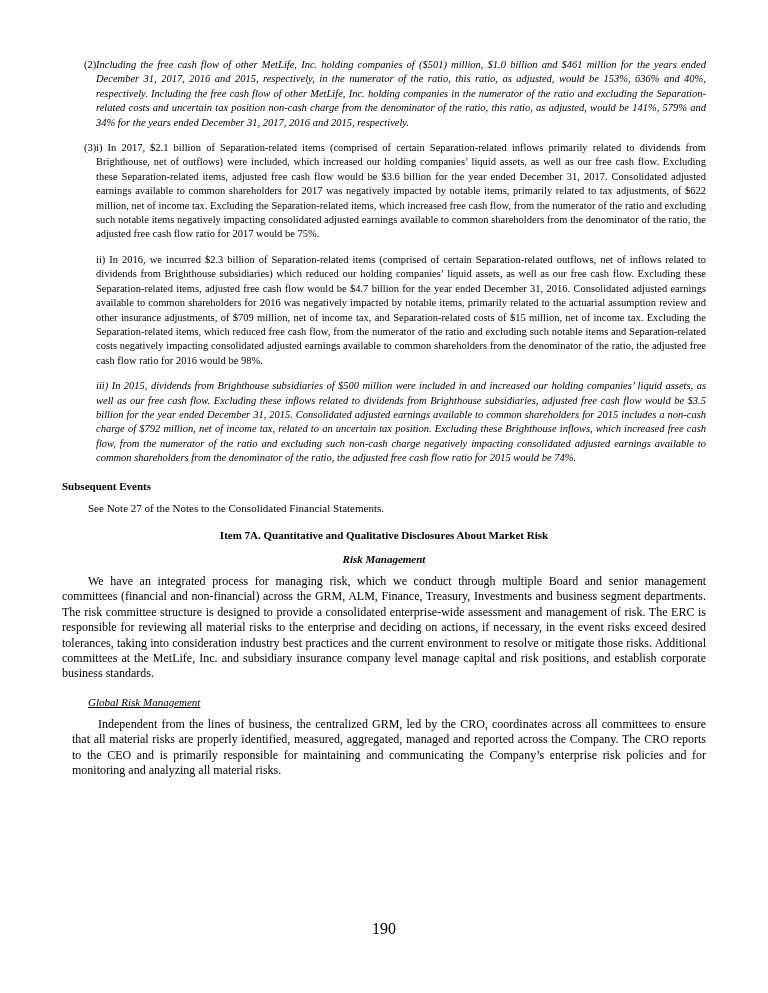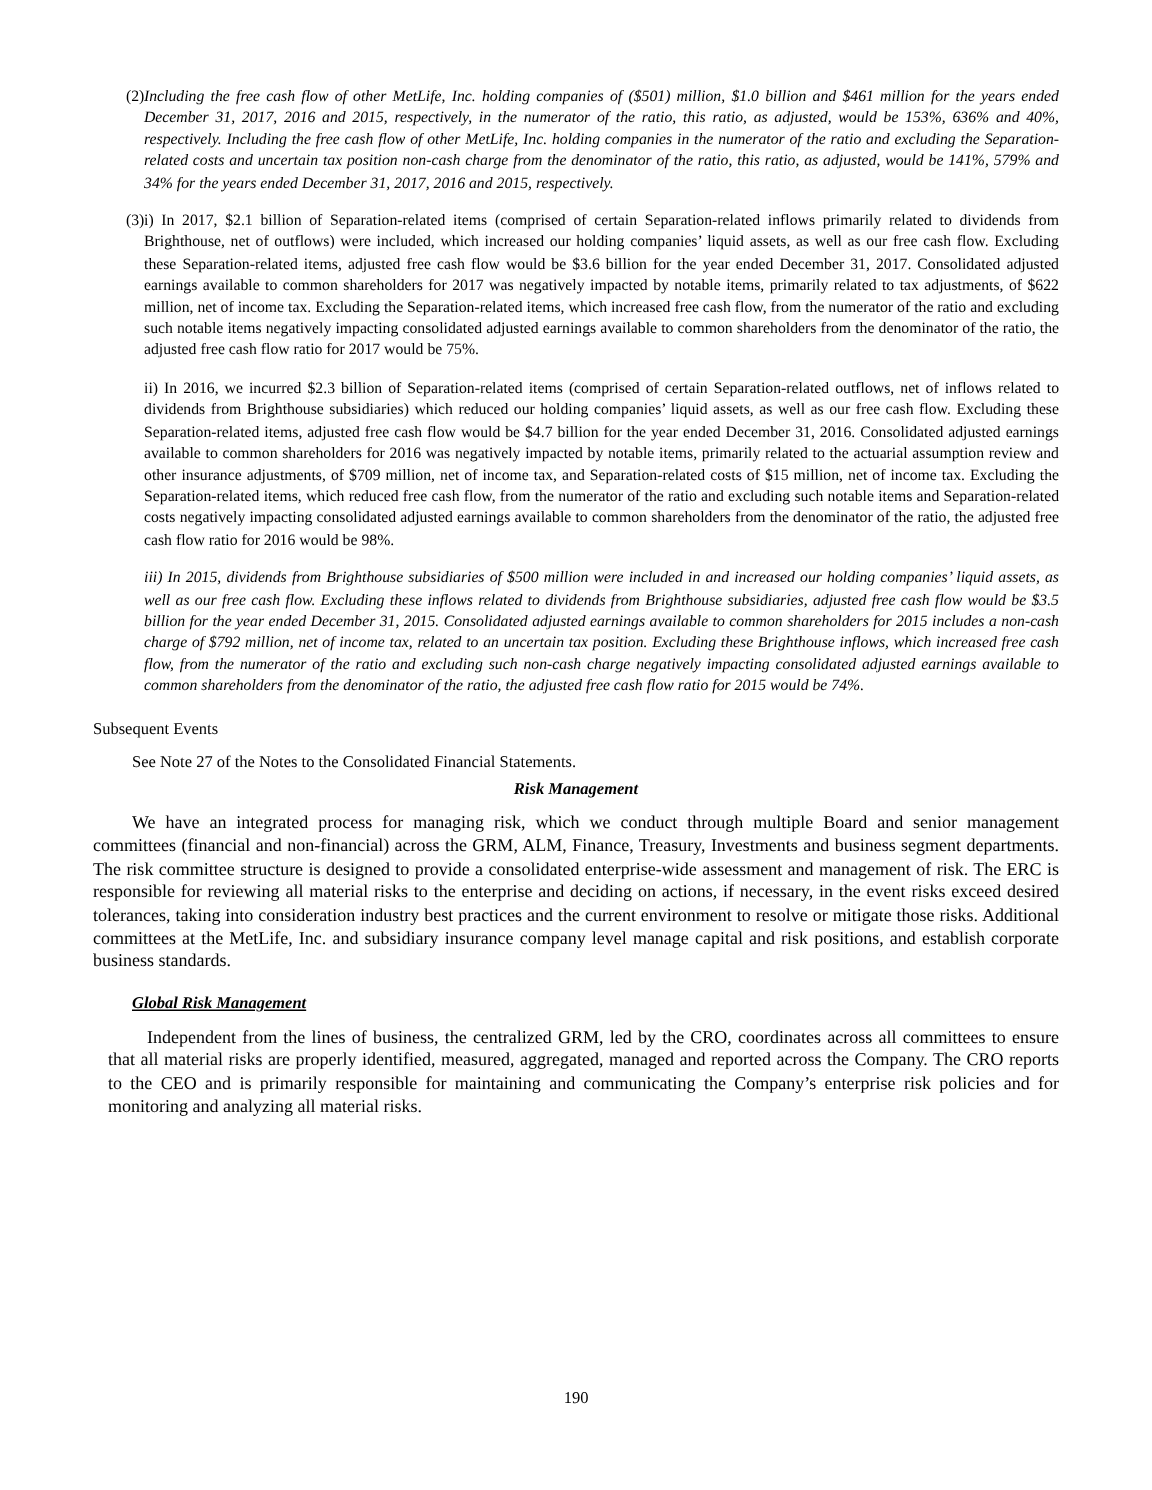--- a/index.html
+++ b/index.html
@@ -47,21 +47,21 @@
     margin: 0 0 11px 0;
     text-align: justify;
     text-indent: 0;
   }
   .note-body p:last-child {
     margin-bottom: 0;
     font-style: italic;
   }
   .section-heading {
     font-size: 11px;
-    font-weight: normal;
+    font-weight: bold;
     margin: 14px 0 9px 0;
     text-align: left;
   }
   .body-para {
     font-size: 12px;
     line-height: 15.4px;
     text-align: justify;
     margin: 0 0 10px 0;
   }
   .indent-para {
@@ -75,42 +75,42 @@
   }
   .italic-heading {
     font-size: 11px;
     font-weight: bold;
     font-style: italic;
     margin: 0 0 9px 0;
     text-align: center;
   }
   .sub-heading {
     font-size: 11px;
-    font-weight: bold;
+    font-weight: normal;
     font-style: italic;
     text-decoration: underline;
     margin: 14px 0 9px 26px;
     text-align: left;
   }
   .note-ref-para {
     font-size: 11px;
     line-height: 15.4px;
     margin: 0 0 4px 26px;
     text-align: left;
   }
   .tail-para {
     margin-left: 10px;
   }
   .page-number {
     position: absolute;
     bottom: 55px;
     left: 0;
     width: 768px;
     text-align: center;
-    font-size: 11px;
+    font-size: 16px;
   }
 </style>
 </head>
 <body>
 
 <div class="page">
 
   <div class="note">
     <div class="note-marker">(2)</div>
     <div class="note-body">
@@ -124,20 +124,21 @@
       <p>i) In 2017, $2.1 billion of Separation-related items (comprised of certain Separation-related inflows primarily related to dividends from Brighthouse, net of outflows) were included, which increased our holding companies’ liquid assets, as well as our free cash flow. Excluding these Separation-related items, adjusted free cash flow would be $3.6 billion for the year ended December 31, 2017. Consolidated adjusted earnings available to common shareholders for 2017 was negatively impacted by notable items, primarily related to tax adjustments, of $622 million, net of income tax. Excluding the Separation-related items, which increased free cash flow, from the numerator of the ratio and excluding such notable items negatively impacting consolidated adjusted earnings available to common shareholders from the denominator of the ratio, the adjusted free cash flow ratio for 2017 would be 75%.</p>
       <p>ii) In 2016, we incurred $2.3 billion of Separation-related items (comprised of certain Separation-related outflows, net of inflows related to dividends from Brighthouse subsidiaries) which reduced our holding companies’ liquid assets, as well as our free cash flow. Excluding these Separation-related items, adjusted free cash flow would be $4.7 billion for the year ended December 31, 2016. Consolidated adjusted earnings available to common shareholders for 2016 was negatively impacted by notable items, primarily related to the actuarial assumption review and other insurance adjustments, of $709 million, net of income tax, and Separation-related costs of $15 million, net of income tax. Excluding the Separation-related items, which reduced free cash flow, from the numerator of the ratio and excluding such notable items and Separation-related costs negatively impacting consolidated adjusted earnings available to common shareholders from the denominator of the ratio, the adjusted free cash flow ratio for 2016 would be 98%.</p>
       <p>iii) In 2015, dividends from Brighthouse subsidiaries of $500 million were included in and increased our holding companies’ liquid assets, as well as our free cash flow. Excluding these inflows related to dividends from Brighthouse subsidiaries, adjusted free cash flow would be $3.5 billion for the year ended December 31, 2015. Consolidated adjusted earnings available to common shareholders for 2015 includes a non-cash charge of $792 million, net of income tax, related to an uncertain tax position. Excluding these Brighthouse inflows, which increased free cash flow, from the numerator of the ratio and excluding such non-cash charge negatively impacting consolidated adjusted earnings available to common shareholders from the denominator of the ratio, the adjusted free cash flow ratio for 2015 would be 74%.</p>
     </div>
   </div>
 
   <div class="section-heading">Subsequent Events</div>
 
   <div class="note-ref-para">See Note 27 of the Notes to the Consolidated Financial Statements.</div>
 
+  <div class="center-heading">Item 7A. Quantitative and Qualitative Disclosures About Market Risk</div>
 
   <div class="italic-heading">Risk Management</div>
 
   <div class="body-para indent-para">We have an integrated process for managing risk, which we conduct through multiple Board and senior management committees (financial and non-financial) across the GRM, ALM, Finance, Treasury, Investments and business segment departments. The risk committee structure is designed to provide a consolidated enterprise-wide assessment and management of risk. The ERC is responsible for reviewing all material risks to the enterprise and deciding on actions, if necessary, in the event risks exceed desired tolerances, taking into consideration industry best practices and the current environment to resolve or mitigate those risks. Additional committees at the MetLife, Inc. and subsidiary insurance company level manage capital and risk positions, and establish corporate business standards.</div>
 
   <div class="sub-heading">Global Risk Management</div>
 
   <div class="body-para indent-para tail-para">Independent from the lines of business, the centralized GRM, led by the CRO, coordinates across all committees to ensure that all material risks are properly identified, measured, aggregated, managed and reported across the Company. The CRO reports to the CEO and is primarily responsible for maintaining and communicating the Company’s enterprise risk policies and for monitoring and analyzing all material risks.</div>
 
 </div>

